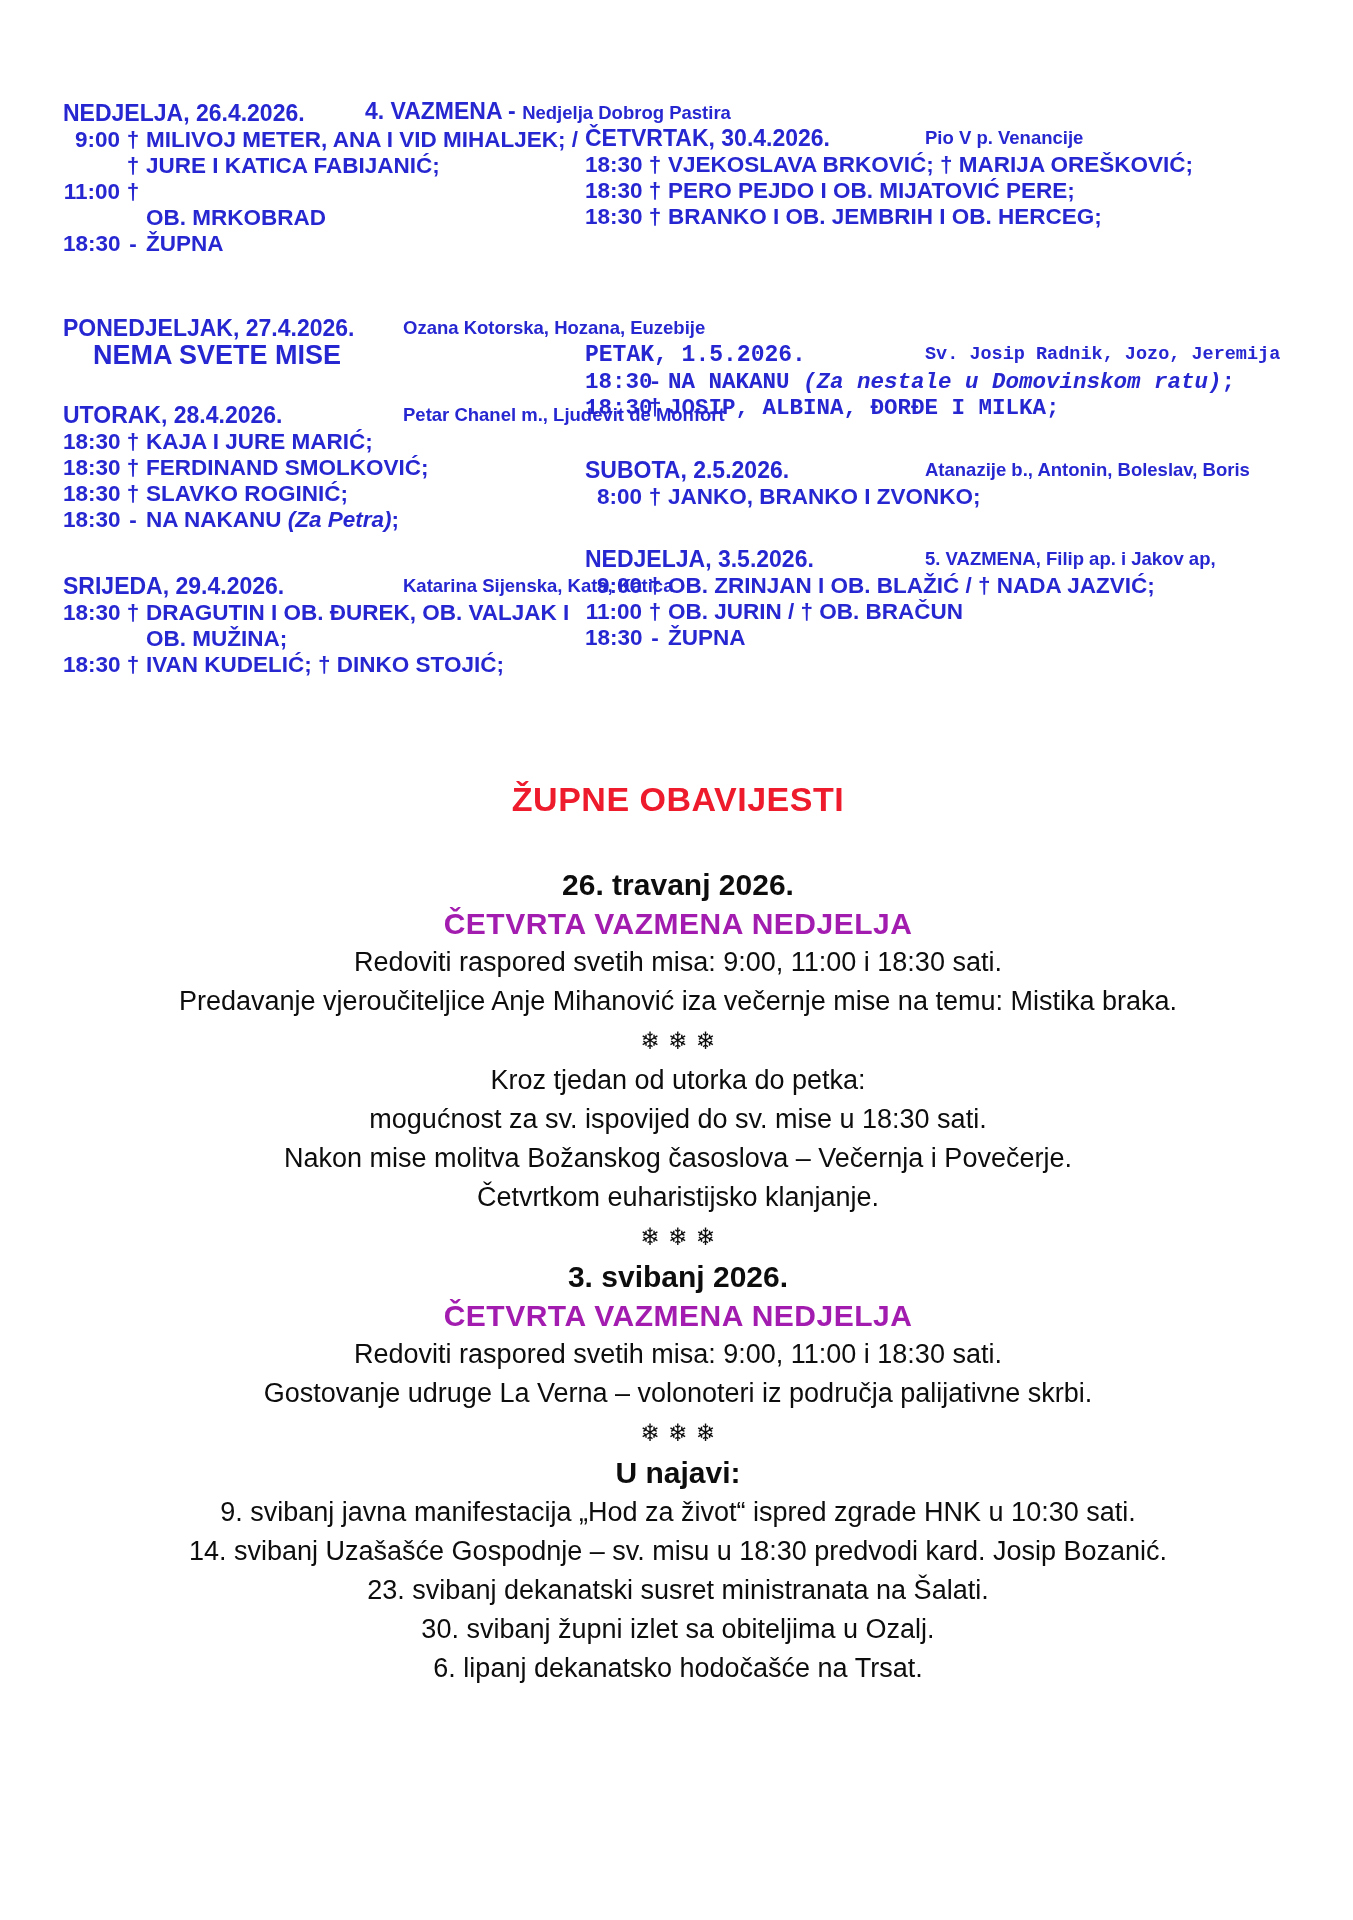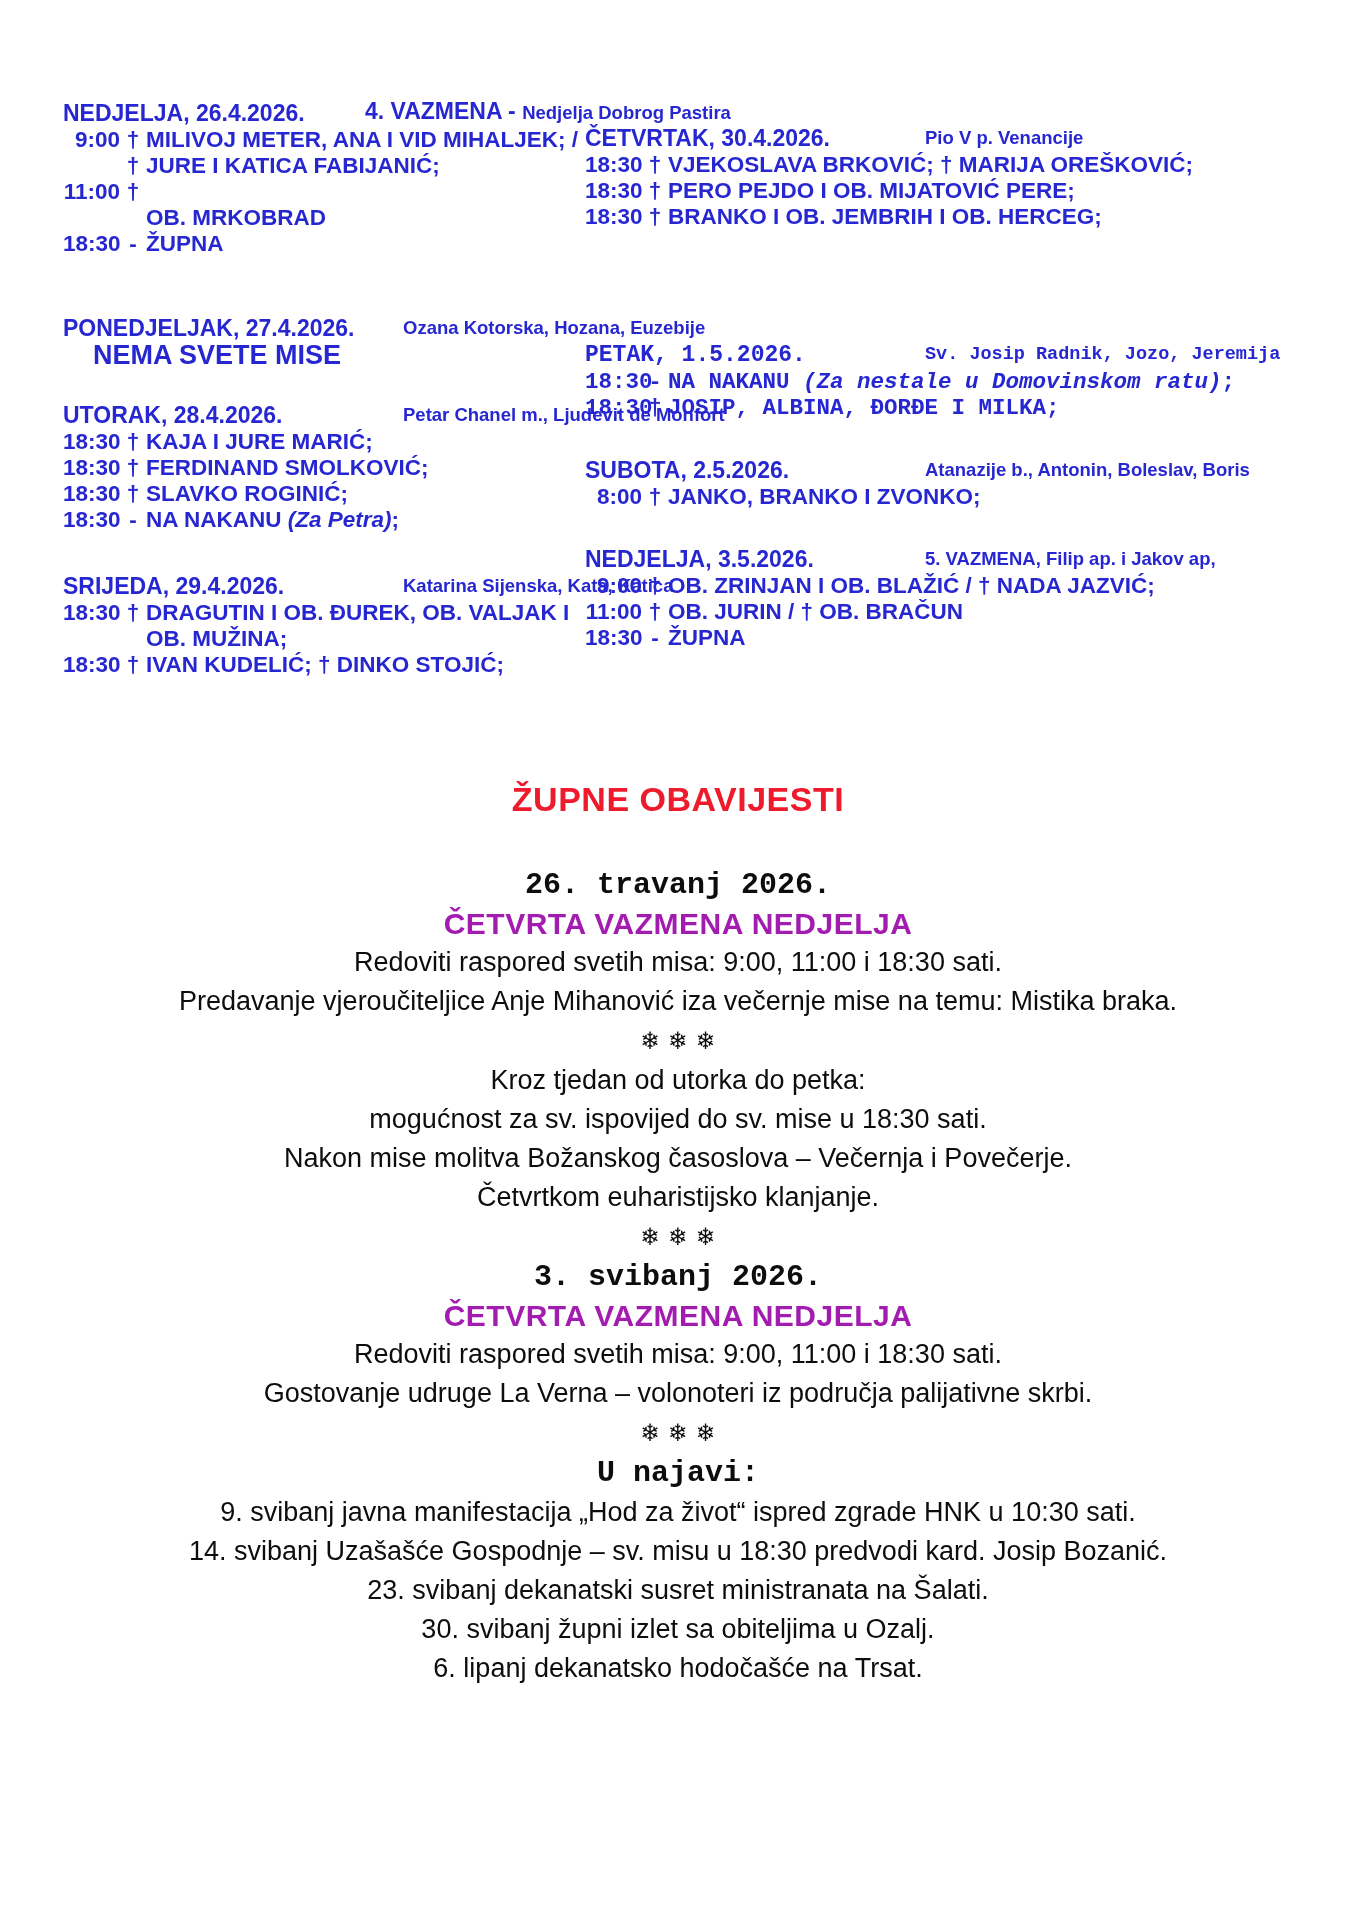--- a/index.html
+++ b/index.html
@@ -47,21 +47,21 @@
   .entry .etext em{font-style:italic;}
   .entry-indent{font-size:27px;line-height:26px;padding-left:30px;}
 
   
   .announcements{margin-top:34px;text-align:center;}
   .ann-main-title{
     color:#ee1b2d;font-weight:bold;font-size:34px;line-height:40px;
     letter-spacing:.5px;margin-bottom:46px;
   }
   .ann-line{margin:0;}
-  .ann-heading-black{font-size:30px;font-weight:bold;line-height:40px;color:#0d0d0d;font-family:Liberation Mono, monospace;}
+  .ann-heading-black{font-size:30px;font-weight:bold;line-height:40px;color:#0d0d0d;}
   .ann-heading-red{font-size:30px;font-weight:bold;line-height:38px;color:#a21caf;letter-spacing:.5px;}
   .ann-body{font-size:27px;line-height:39px;color:#0d0d0d;}
   .ann-ornament{font-size:24px;line-height:40px;color:#0d0d0d;font-family:"DejaVu Sans",sans-serif;}
 </style>
 </head>
 <body>
 
 <div class="page">
   <div class="inner">
 

